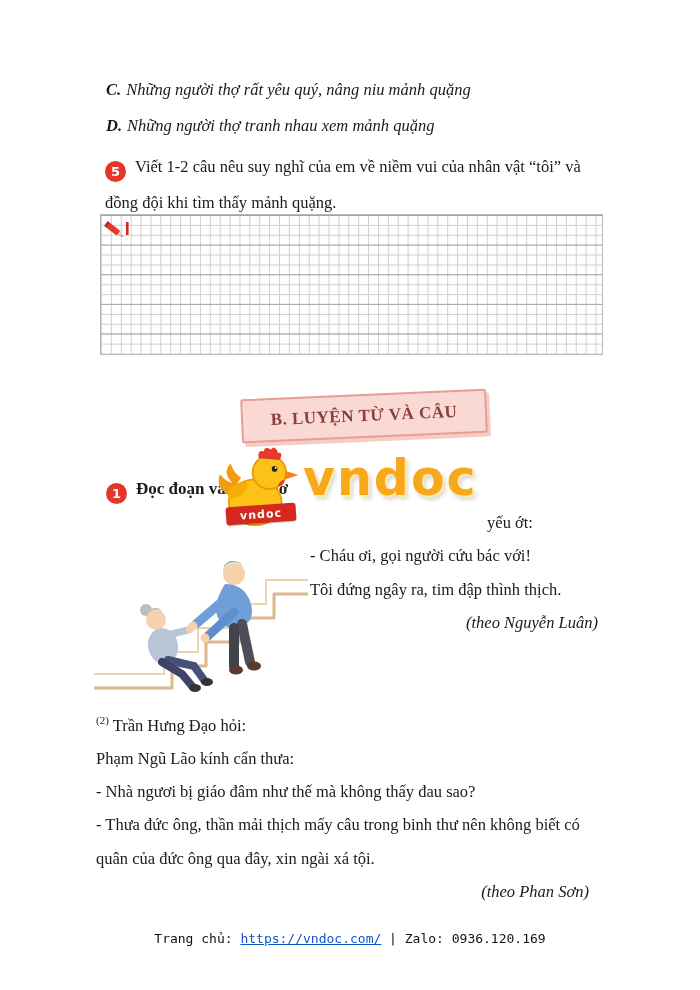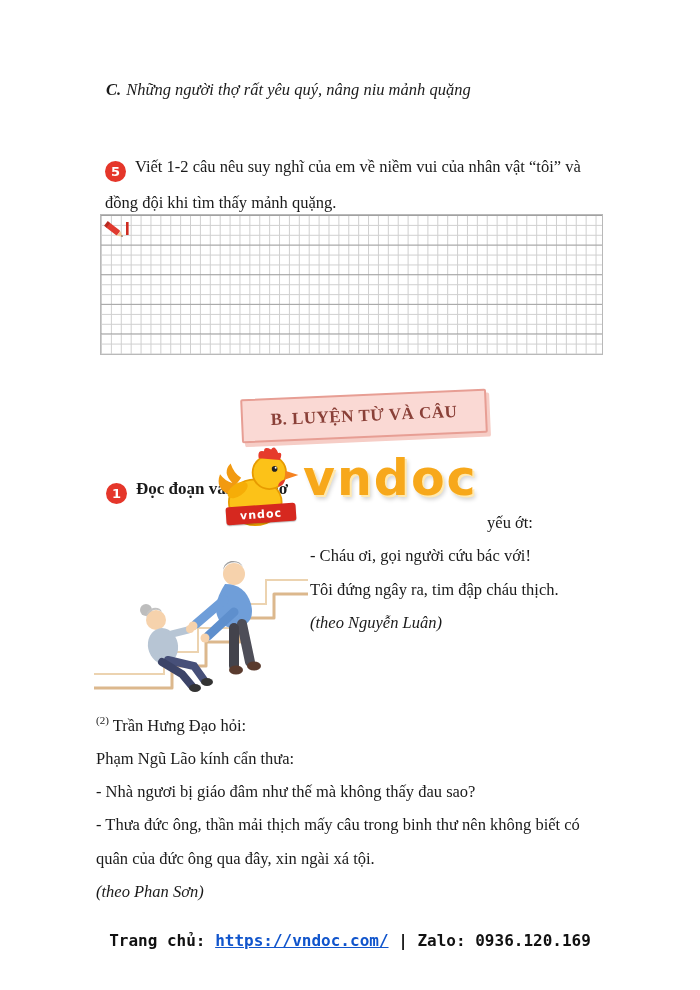--- a/index.html
+++ b/index.html
@@ -46,36 +46,37 @@
   .tagline{position:absolute;left:317px;top:508px;z-index:7;font-family:"DejaVu Sans",sans-serif;
     font-weight:bold;font-size:20px;white-space:nowrap;
     text-shadow:-1px -1px 0 #fff,1px -1px 0 #fff,-1px 1px 0 #fff,1px 1px 0 #fff;}
   .tg0{color:#e8432b}.tg1{color:#f6b41c}.tg2{color:#ee6f1e}.tg3{color:#f6b41c}
 
   .illus{position:absolute;left:84px;top:524px;}
 
   .p1{position:absolute;left:310px;top:506px;width:288px;font-size:16.5px;line-height:33.3px;}
   .p1 div{white-space:nowrap;}
   .p1 .frag{padding-left:112px;text-align:center;}
-  .attr{font-style:italic;text-align:left;}
+  .attr{font-style:italic;text-align:right;}
 
   .p2{position:absolute;left:96px;top:704px;width:493px;font-size:16.5px;line-height:33.3px;}
   sup{font-size:11px;}
 
   .footer{position:absolute;left:0;top:931px;width:700px;text-align:center;
-    font-family:"DejaVu Sans Mono",monospace;font-size:16px;color:#111;font-weight:bold;}
+    font-family:"DejaVu Sans Mono",monospace;font-size:13px;color:#111;}
   .flink{color:#1155cc;text-decoration:underline;}
 </style>
 </head>
 <body>
 
 <div class="page">
 
   <div class="opt opt-c"><b>C.</b><span>Những người thợ rất yêu quý, nâng niu mảnh quặng</span></div>
 
+  <div class="opt opt-d"><b>D.</b><span>Những người thợ tranh nhau xem mảnh quặng</span></div>
 
   <div class="q5"><span class="badge">5</span><span>Viết 1-2 câu nêu suy nghĩ của em về niềm vui của nhân vật “tôi” và đồng đội khi tìm thấy mảnh quặng.</span></div>
 
   <div class="grid-area">
     <svg class="pencil" width="28" height="22" viewBox="0 0 28 22">
       <g transform="rotate(38 9 10)">
         <rect x="2" y="7" width="14" height="6" rx="1" fill="#e03a2f"></rect>
         <polygon points="16,7 21.5,10 16,13" fill="#f0c9a0"></polygon>
         <polygon points="19.8,9.1 21.5,10 19.8,10.9" fill="#5a3b2e"></polygon>
         <rect x="0" y="7" width="3" height="6" fill="#b92b22"></rect>
@@ -130,21 +131,21 @@
     <circle cx="121" cy="114" r="4.5" fill="#f6d2ac"></circle>
     <path d="M158 100 L166 138" stroke="#4e4e58" stroke-width="10" stroke-linecap="round"></path>
     <path d="M150 104 L150 142" stroke="#43434c" stroke-width="10" stroke-linecap="round"></path>
     <ellipse cx="170" cy="142" rx="7" ry="4.5" fill="#5a3b2e"></ellipse>
     <ellipse cx="152" cy="146" rx="7" ry="4.5" fill="#5a3b2e"></ellipse>
   </svg>
 
   <div class="p1">
     <div class="frag">yếu ớt:</div>
     <div>- Cháu ơi, gọi người cứu bác với!</div>
-    <div>Tôi đứng ngây ra, tim đập cháu thịch.</div>
+    <div>Tôi đứng ngây ra, tim đập thình thịch.</div>
     <div class="attr">(theo Nguyễn Luân)</div>
   </div>
 
   <div class="p2">
     <div><sup>(2)</sup><span> Trần Hưng Đạo hỏi:</span></div>
     <div>Phạm Ngũ Lão kính cẩn thưa:</div>
     <div>- Nhà ngươi bị giáo đâm như thế mà không thấy đau sao?</div>
     <div>- Thưa đức ông, thần mải thịch mấy câu trong binh thư nên không biết có quân của đức ông qua đây, xin ngài xá tội.</div>
     <div class="attr">(theo Phan Sơn)</div>
   </div>

